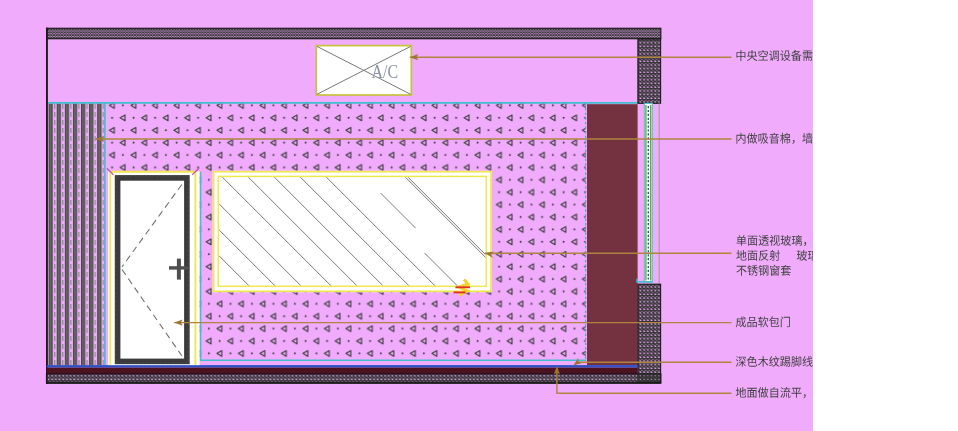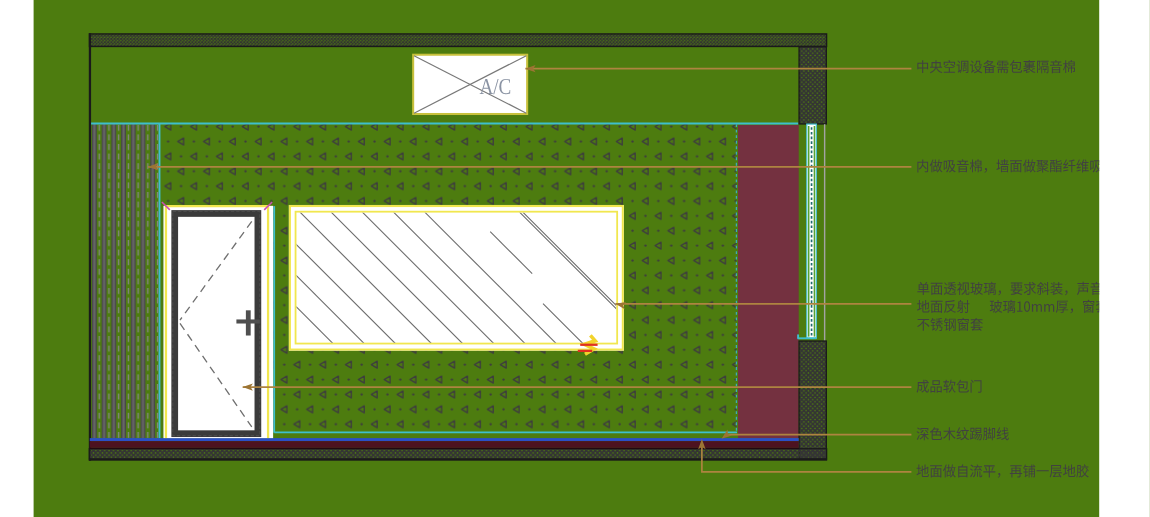--- a/index.html
+++ b/index.html
@@ -1,16 +1,16 @@
 <!DOCTYPE html>
 <html><head>
 <meta charset="utf-8">
 <style>
 html,body{margin:0;padding:0;background:#ffffff;}
-#stage{position:relative;width:888px;height:431px;background:#4d7c0f;overflow:hidden;margin-left:28px;}
+#stage{position:relative;width:813px;height:431px;background:#f0abfc;overflow:hidden;}
 </style>
 </head>
 <body>
 <div id="stage">
 <svg width="958" height="431" viewBox="0 0 958 431">
 <defs>
 <pattern id="hatchFine" width="2.7" height="2.7" patternUnits="userSpaceOnUse">
 <path d="M0,0 L2.7,2.7 M2.7,0 L0,2.7" stroke="#323232" stroke-width="0.95" fill="none"></path>
 </pattern>
 <pattern id="hatchCoarse" width="3.7" height="3.7" patternUnits="userSpaceOnUse">

